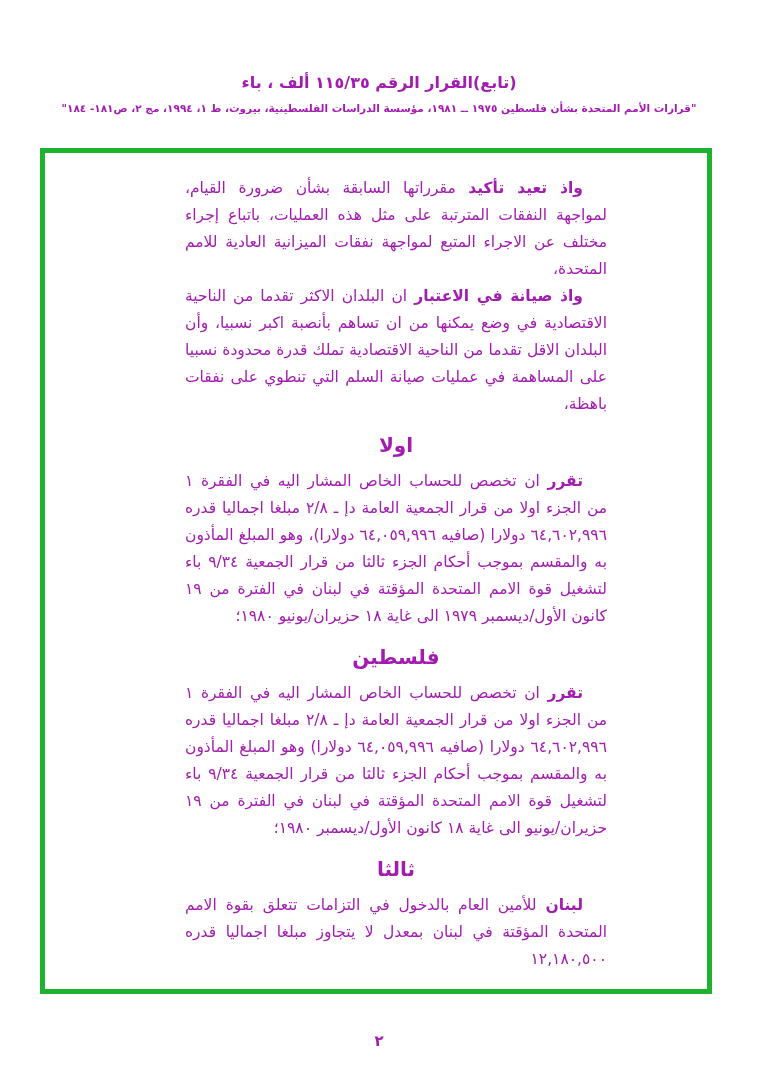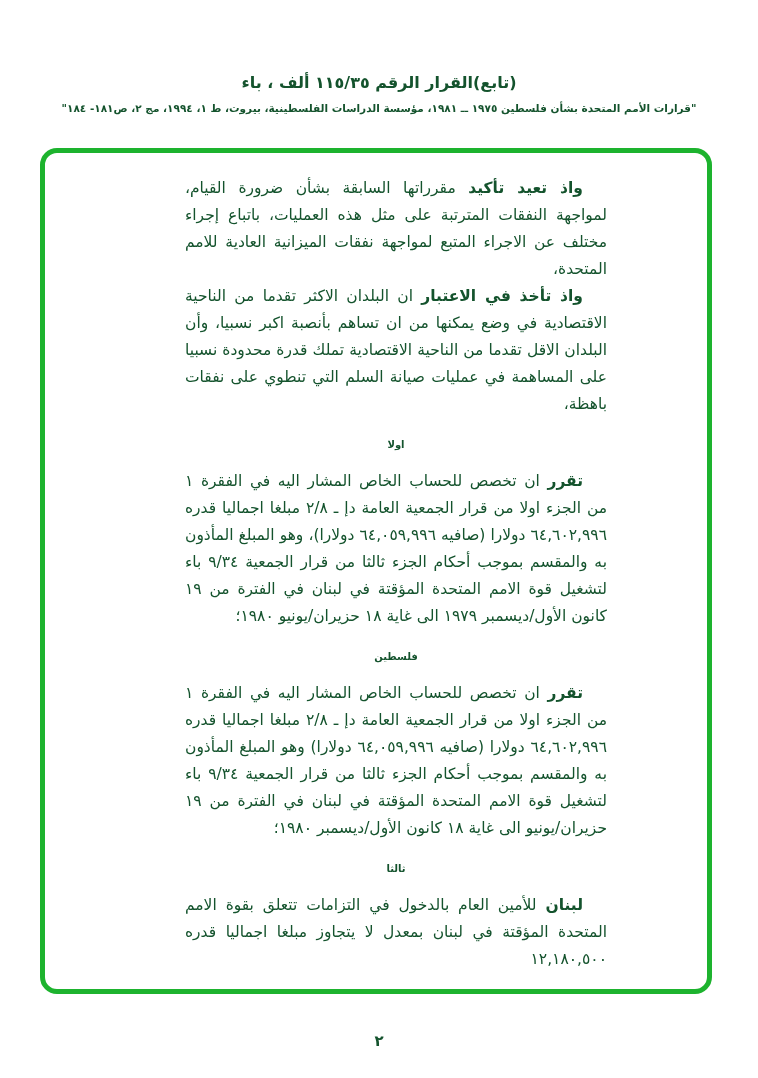--- a/index.html
+++ b/index.html
@@ -6,21 +6,21 @@
     margin: 0;
     padding: 0;
     background: #ffffff;
   }
   .page {
     position: relative;
     width: 758px;
     height: 1078px;
     background: #ffffff;
     font-family: "DejaVu Sans", sans-serif;
-    color: #14532d;
+    color: #a21caf;
     overflow: hidden;
   }
   .doc-title {
     position: absolute;
     top: 72px;
     left: 0;
     right: 0;
     text-align: center;
     direction: rtl;
     font-weight: bold;
@@ -40,21 +40,21 @@
     line-height: 15px;
   }
   .frame {
     position: absolute;
     left: 40px;
     top: 148px;
     width: 672px;
     height: 846px;
     box-sizing: border-box;
     border: 5px solid #1db32e;
-    border-radius: 17px;
+    border-radius: 0;
     background: transparent;
   }
   .content {
     direction: rtl;
     width: 422px;
     margin: 22px 100px 0 auto;
   }
   .para {
     margin: 0;
     font-size: 15.5px;
@@ -62,21 +62,21 @@
     text-align: justify;
     text-indent: 24px;
   }
   .para strong {
     font-weight: bold;
   }
   .section-heading {
     margin: 17px 0 13px 0;
     text-align: center;
     font-weight: bold;
-    font-size: 10px;
+    font-size: 20px;
     line-height: 20px;
   }
   .page-number {
     position: absolute;
     bottom: 28px;
     left: 0;
     right: 0;
     text-align: center;
     font-weight: bold;
     font-size: 15px;
@@ -93,21 +93,21 @@
 
   <div class="frame">
     <div class="content">
 
       <p class="para">
         <strong>واذ تعيد تأكيد</strong>
         <span>مقرراتها السابقة بشأن ضرورة القيام، لمواجهة النفقات المترتبة على مثل هذه العمليات، باتباع إجراء مختلف عن الاجراء المتبع لمواجهة نفقات الميزانية العادية للامم المتحدة،</span>
       </p>
 
       <p class="para">
-        <strong>واذ تأخذ في الاعتبار</strong>
+        <strong>واذ صيانة في الاعتبار</strong>
         <span>ان البلدان الاكثر تقدما من الناحية الاقتصادية في وضع يمكنها من ان تساهم بأنصبة اكبر نسبيا، وأن البلدان الاقل تقدما من الناحية الاقتصادية تملك قدرة محدودة نسبيا على المساهمة في عمليات صيانة السلم التي تنطوي على نفقات باهظة،</span>
       </p>
 
 
       <div class="section-heading">اولا</div>
 
       <p class="para">
         <strong>تقرر</strong>
         <span>ان تخصص للحساب الخاص المشار اليه في الفقرة ١ من الجزء اولا من قرار الجمعية العامة دإ ـ ٢/٨ مبلغا اجماليا قدره ٦٤,٦٠٢,٩٩٦ دولارا (صافيه ٦٤,٠٥٩,٩٩٦ دولارا)، وهو المبلغ المأذون به والمقسم بموجب أحكام الجزء ثالثا من قرار الجمعية ٩/٣٤ باء لتشغيل قوة الامم المتحدة المؤقتة في لبنان في الفترة من ١٩ كانون الأول/ديسمبر ١٩٧٩ الى غاية ١٨ حزيران/يونيو ١٩٨٠؛</span>
       </p>

